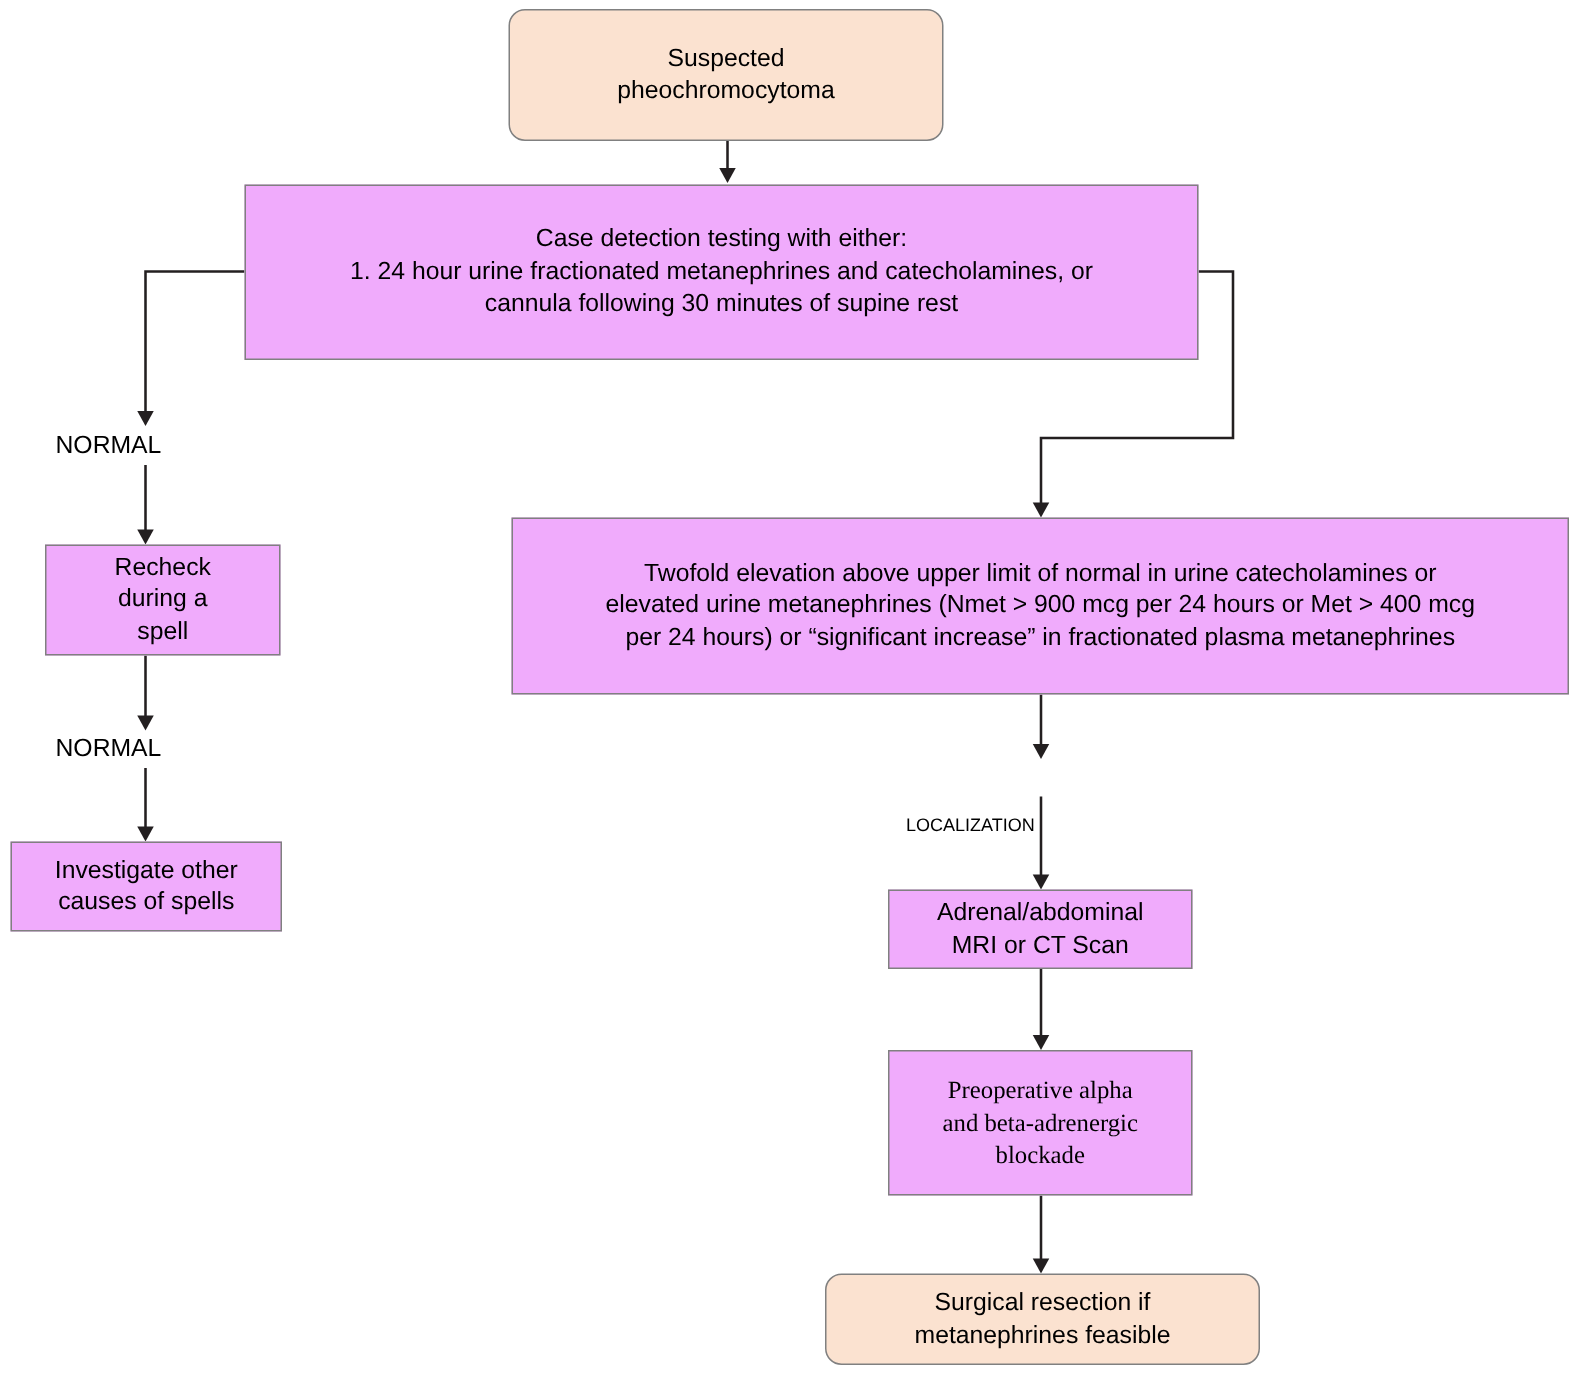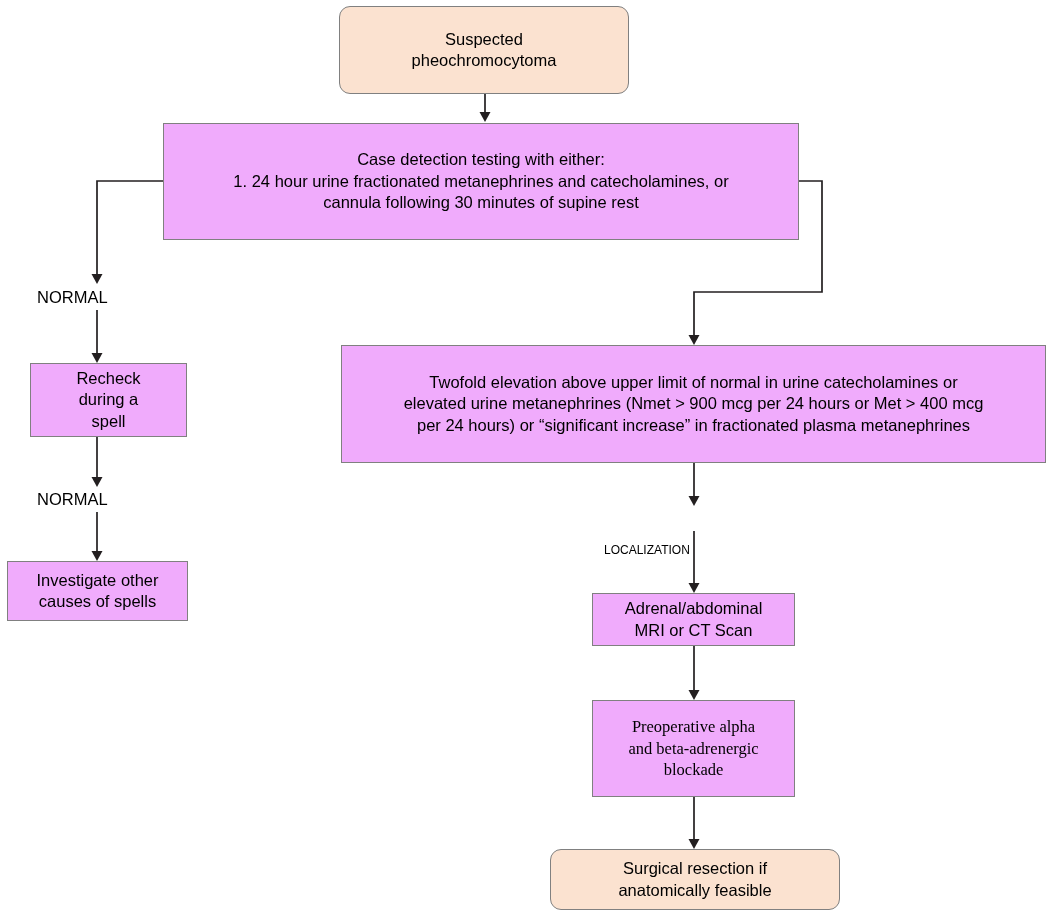--- a/index.html
+++ b/index.html
@@ -145,16 +145,16 @@
   </div>
 
   <div class="node rect" style="left:592px; top:700px; width:203px; height:97px; font-size:16.5px;font-family:Liberation Serif, serif;">
     <span class="txt">Preoperative alpha
 and beta-adrenergic
 blockade</span>
   </div>
 
   <div class="node rounded" style="left:550px; top:849px; width:290px; height:61px; font-size:16.5px;">
     <span class="txt">Surgical resection if
-anatomically feasible</span>
+metanephrines feasible</span>
   </div>
 
 </div>
 
 </body></html>

